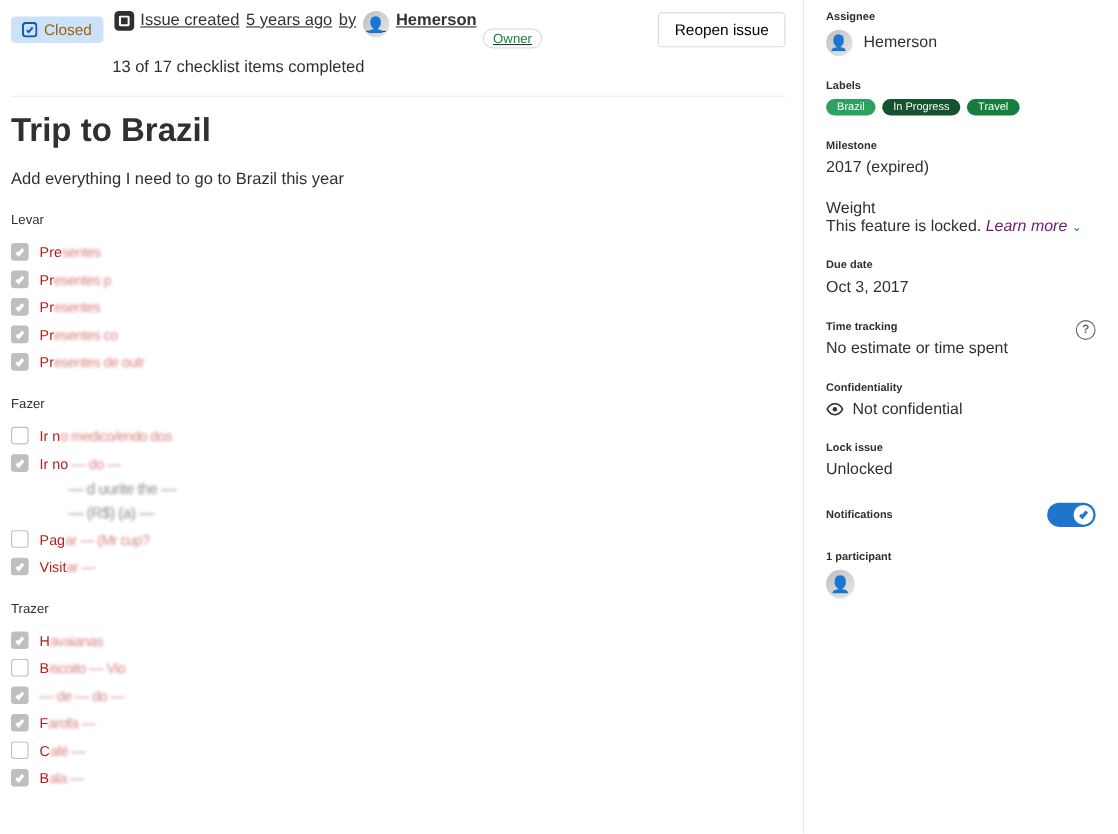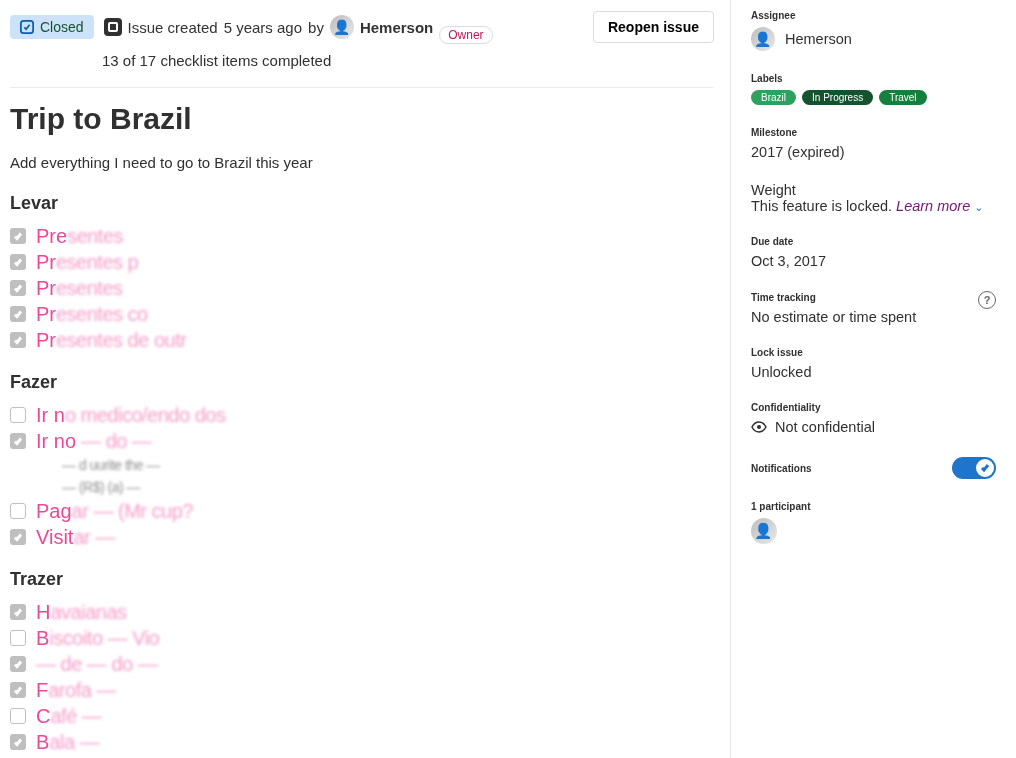--- a/index.html
+++ b/index.html
@@ -28,85 +28,85 @@
   .header-row {
     display: flex;
     align-items: center;
     gap: 10px;
   }
   .status-badge {
     display: inline-flex;
     align-items: center;
     gap: 6px;
     background: #cbe2f9;
-    color: #14532d;
+    color: #a16207;
     font-weight: 500;
     padding: 4px 10px;
     border-radius: 4px;
     font-size: 14px;
   }
   .status-badge svg { width: 14px; height: 14px; }
   .meta {
     display: flex;
-    align-items: center;
+    align-items: flex-start;
     gap: 6px;
     color: #333;
     font-size: 15px;
+    text-decoration: underline;
   }
   .meta .square-icon {
     width: 18px; height: 18px;
     display: inline-flex; align-items: center; justify-content: center;
     border-radius: 4px;
     background: #303030;
   }
   .meta .square-icon svg { width: 10px; height: 10px; stroke: #fff; fill: none; stroke-width: 2; }
   .avatar {
     width: 24px; height: 24px; border-radius: 50%;
     background: linear-gradient(135deg,#bdbdbd,#e9e9e9);
     display: inline-flex; align-items: center; justify-content: center;
     font-size: 14px;
   }
   .author { font-weight: 600; }
   .role-badge {
     border: 1px solid #dbdbdb;
-    color: #be185d;
+    color: #15803d;
     padding: 1px 8px;
     border-radius: 10px;
     font-size: 12px;
     margin-top: 16px;
   }
   .reopen-btn {
     margin-left: auto;
     border: 1px solid #dbdbdb;
     background: #fff;
     padding: 7px 14px;
     border-radius: 4px;
     font-size: 14px;
     cursor: pointer;
-    font-weight: bold;
   }
   .checklist-progress {
     margin: 8px 0 0 92px;
     color: #303030;
     font-size: 15px;
   }
   hr.rule {
     border: none;
     border-top: 1px solid #ececec;
     margin: 18px 0 14px;
   }
   h1.title {
     font-size: 30px;
     font-weight: 700;
     margin: 4px 0 18px;
   }
   .desc { font-size: 15px; margin-bottom: 22px; }
   .section-h {
-    font-weight: 700;
-    font-size: 18px;
+    font-weight: 400;
+    font-size: 12px;
     margin: 18px 0 10px;
   }
   ul.checklist {
     list-style: none;
     padding: 0;
     margin: 0 0 6px;
   }
   ul.checklist li {
     display: flex;
     align-items: flex-start;
@@ -118,21 +118,21 @@
     width: 16px; height: 16px;
     border-radius: 3px;
     display: inline-flex;
     align-items: center; justify-content: center;
     margin-top: 3px;
     flex-shrink: 0;
   }
   .cb.checked { background: #bfbfbf; }
   .cb.unchecked { border: 1.5px solid #bfbfbf; background: #fff; }
   .cb svg { width: 10px; height: 10px; stroke: #fff; stroke-width: 3; fill: none; }
-  .item-text { font-size: 20px; color: #ec4899; }
+  .item-text { font-size: 13px; color: #b91c1c; }
   .nested { margin-left: 26px; }
   .nested .line { font-size: 14px; color: #303030; padding: 1px 0; line-height: 20px; }
 
   
   .side-section { margin-bottom: 22px; }
   .side-label { font-weight: 600; font-size: 10px; margin-bottom: 6px; }
   .side-value { color: #303030; font-size: 14.5px; }
   .assignee-row { display: flex; align-items: center; gap: 10px; }
   .labels-row { display: flex; gap: 6px; flex-wrap: wrap; }
   .label-pill {
@@ -371,33 +371,33 @@
 
     <div class="side-section">
       <div class="time-row">
         <div class="side-label">Time tracking</div>
         <span class="help-icon">?</span>
       </div>
       <div class="side-value">No estimate or time spent</div>
     </div>
 
     <div class="side-section">
-      <div class="side-label">Lock issue</div>
-      <div class="side-value">Unlocked</div>
-    </div>
-
-    <div class="side-section">
       <div class="side-label">Confidentiality</div>
       <div class="conf-row">
         <svg class="eye-icon" viewBox="0 0 16 16">
             <path d="M1 8s2.5-5 7-5 7 5 7 5-2.5 5-7 5-7-5-7-5z" fill="none" stroke="#303030" stroke-width="1.5"></path>
             <circle cx="8" cy="8" r="2" fill="#303030"></circle>
           </svg>
         <span class="side-value">Not confidential</span>
       </div>
+    </div>
+
+    <div class="side-section">
+      <div class="side-label">Lock issue</div>
+      <div class="side-value">Unlocked</div>
     </div>
 
     <div class="side-section notif-row">
       <div class="side-label" style="margin:0;">Notifications</div>
       <div class="toggle">
         <div class="knob">
             <svg viewBox="0 0 10 10">
               <path d="M2 5l2 2 4-5"></path>
             </svg>
           </div>

